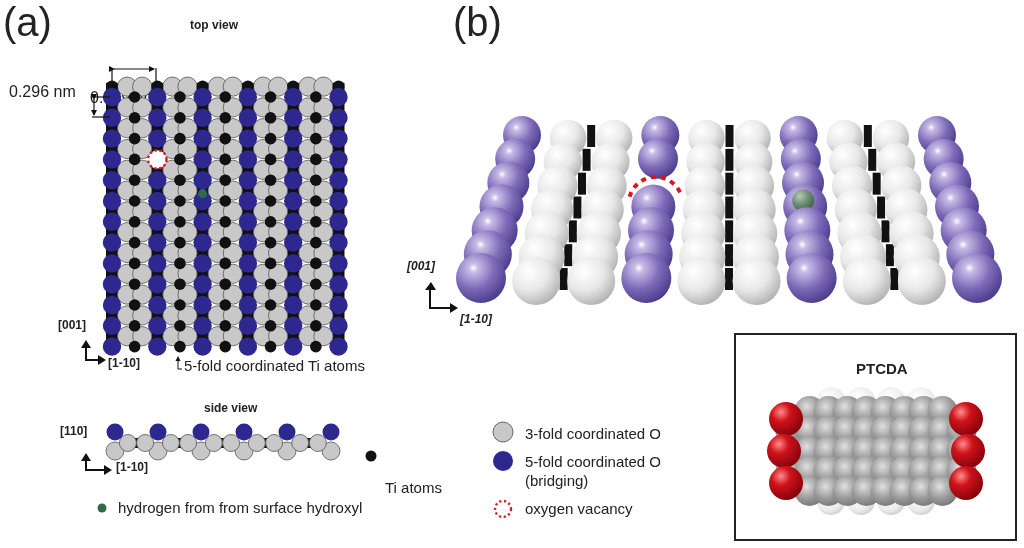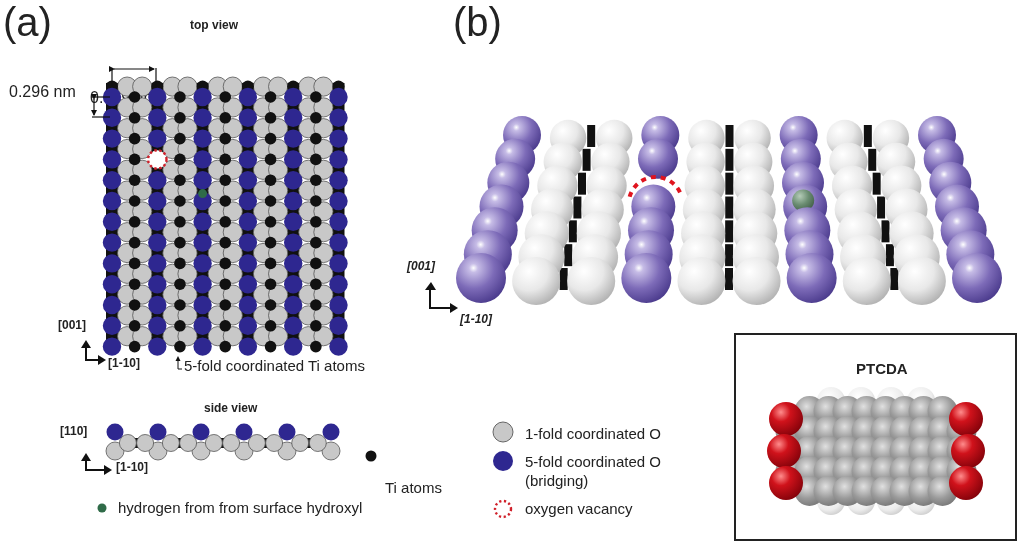--- a/index.html
+++ b/index.html
@@ -28,21 +28,21 @@
 <div class="abs bold t14" style="left:58px;top:318px;">[001]</div>
 <div class="abs bold t14" style="left:108px;top:356px;">[1-10]</div>
 <div class="abs t15" style="left:184px;top:357px;">5-fold coordinated Ti atoms</div>
 
 <div class="abs bold t14" style="left:178px;top:401px;margin-left:26px;">side view</div>
 <div class="abs bold t14" style="left:60px;top:424px;">[110]</div>
 <div class="abs bold t14" style="left:116px;top:460px;">[1-10]</div>
 
 <div class="abs t15" style="left:385px;top:447px;margin-top:32px;">Ti atoms</div>
 <div class="abs t15" style="left:118px;top:499px;">hydrogen from from surface hydroxyl</div>
-<div class="abs t15" style="left:525px;top:425px;">1-fold coordinated O</div>
+<div class="abs t15" style="left:525px;top:425px;">3-fold coordinated O</div>
 <div class="abs t15" style="left:525px;top:453px;">5-fold coordinated O</div>
 <div class="abs t15" style="left:525px;top:472px;">(bridging)</div>
 <div class="abs t15" style="left:525px;top:500px;text-align:right;">oxygen vacancy</div>
 
 <div class="abs ital" style="left:407px;top:259px;">[001]</div>
 <div class="abs ital" style="left:460px;top:312px;">[1-10]</div>
 
 <div class="ptcda-box">
   <div class="abs bold t15" style="left:120px;top:25px;">PTCDA</div>
 </div>

